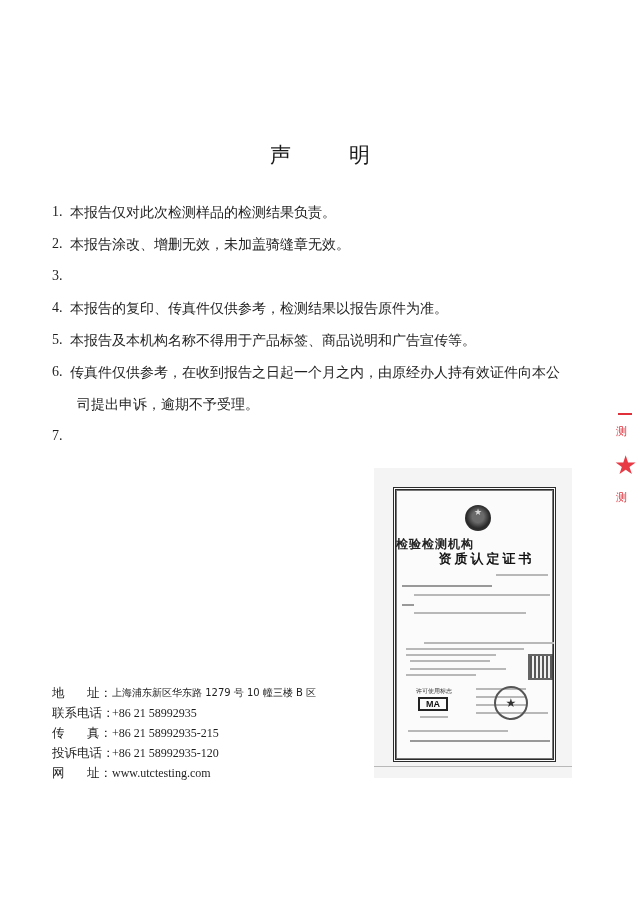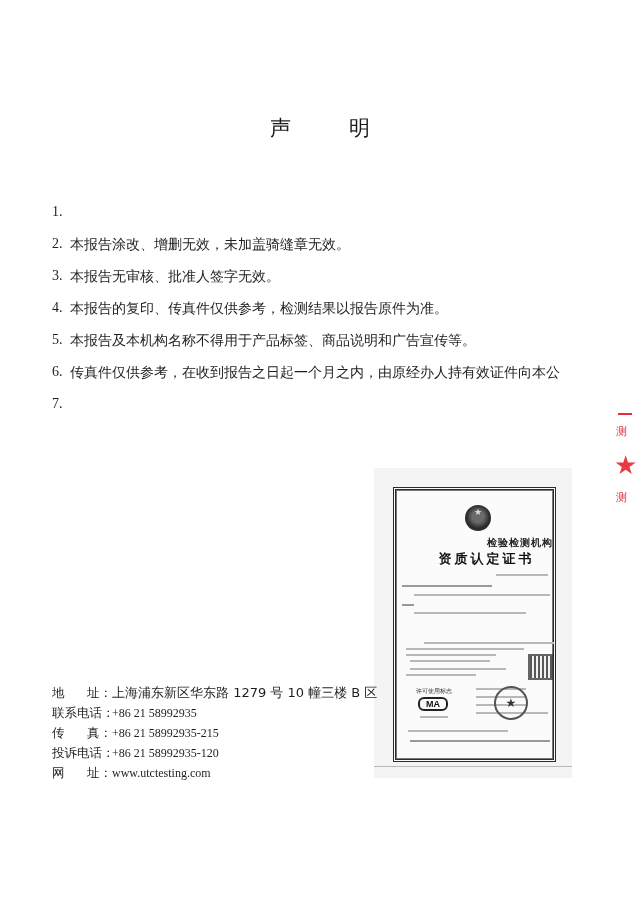--- a/index.html
+++ b/index.html
@@ -1,20 +1,20 @@
 <!DOCTYPE html>
 <html><head>
 <meta charset="utf-8">
 <style>
   * { margin:0; padding:0; box-sizing:border-box; }
   html, body { width:640px; height:905px; background:#ffffff; overflow:hidden; }
   body { position:relative; font-family:"DejaVu Serif", "Liberation Serif", serif; color:#1e1e1e; }
 
   .title {
-    position:absolute; left:0; width:640px; top:114px; text-align:center;
+    position:absolute; left:0; width:640px; top:141px; text-align:center;
     font-size:21px; letter-spacing:58px; padding-left:58px; color:#1a1a1a;
     font-family:"DejaVu Sans", sans-serif;
   }
 
   .clauses { position:absolute; left:52px; top:196px; width:560px; font-size:14px; line-height:32px; }
   .clause { display:flex; white-space:nowrap; }
   .clause .num { width:18px; font-family:"Liberation Serif", serif; }
   .clause .txt { font-family:"DejaVu Sans", sans-serif; }
   .clause-cont { padding-left:25px; font-family:"DejaVu Sans", sans-serif; white-space:nowrap; }
 
@@ -26,85 +26,86 @@
   .cert-frame {
     position:absolute; left:19px; top:19px; width:163px; height:275px;
     border:3px double #2b2b2b; background:#fbfbfb;
     box-shadow: inset 0 0 0 1px #777;
   }
   .emblem {
     position:absolute; left:69px; top:15px; width:26px; height:26px; border-radius:50%;
     background:radial-gradient(circle at 50% 45%, #6a6a6a 0 30%, #2a2a2a 60%, #3a3a3a 100%);
   }
   .emblem-star { position:absolute; left:0; right:0; top:3px; text-align:center; color:#d8d8d8; font-size:9px; line-height:9px; }
-  .cert-h1 { position:absolute; left:0; right:0; top:46px; text-align:right; font-size:10px; font-weight:bold; color:#222; font-family:"DejaVu Serif", serif; letter-spacing:1px; }
+  .cert-h1 { position:absolute; left:0; right:0; top:46px; text-align:left; font-size:12px; font-weight:bold; color:#222; font-family:"DejaVu Serif", serif; letter-spacing:1px; }
   .cert-h2 { position:absolute; left:0; right:0; top:60px; text-align:center; font-size:13px; font-weight:bold; color:#111; font-family:"DejaVu Serif", serif; letter-spacing:3px;padding-left:24px; }
   .cert-line { position:absolute; height:2px; background:#b8b8b8; }
   .cert-line.dk { background:#999; }
   .qr {
     position:absolute; left:132px; top:164px; width:26px; height:26px;
     background:
       repeating-linear-gradient(90deg, #222 0 2px, #eee 2px 4px),
       #eee;
     opacity:.75;
     border:2px solid #333;
   }
   .cma-label { position:absolute; left:20px; top:197px; font-size:6px; color:#333; font-family:"DejaVu Sans", sans-serif; }
   .cma {
     position:absolute; left:22px; top:207px; width:30px; height:14px;
-    border:2px solid #222; border-radius:6px; font-size:9px; font-weight:bold; line-height:10px;
+    border:2px solid #222; border-radius:0; font-size:9px; font-weight:bold; line-height:10px;
     text-align:center; color:#111; font-family:"Liberation Sans", sans-serif;
   }
   .cert-seal {
     position:absolute; left:98px; top:196px; width:34px; height:34px; border-radius:50%;
     border:2px solid #555; text-align:center; font-size:12px; line-height:30px; color:#333;
   }
 
   
   .edge-stamp { position:absolute; left:614px; top:410px; width:26px; height:110px; }
   .edge-bar { position:absolute; left:4px; top:3px; width:14px; height:2px; background:#e0303a; }
   .edge-char { position:absolute; left:2px; font-size:11px; color:#e0303a; font-family:"DejaVu Sans", sans-serif; }
   .edge-star { position:absolute; left:0; top:42px; font-size:26px; color:#e83a44; line-height:26px; }
 
   
   .contact { position:absolute; left:52px; top:683px; font-size:12.5px; line-height:20px; font-family:"DejaVu Sans", sans-serif; }
   .contact-row { display:flex; white-space:nowrap; }
   .contact-label { width:60px; display:flex; justify-content:space-between; }
   .contact-value { font-family:Liberation Serif, serif; font-size:12px; }
-  .contact-value.cjk { font-family:"DejaVu Sans", sans-serif; font-size:13px; }
+  .contact-value.cjk { font-family:"DejaVu Sans", sans-serif; font-size:10px; }
 </style>
 </head>
 <body>
 
 <div class="title">声明</div>
 
 <div class="clauses">
   <div class="clause">
     <span class="num">1.</span>
+    <span class="txt">本报告仅对此次检测样品的检测结果负责。</span>
   </div>
   <div class="clause">
     <span class="num">2.</span>
     <span class="txt">本报告涂改、增删无效，未加盖骑缝章无效。</span>
   </div>
   <div class="clause">
     <span class="num">3.</span>
-    <span class="txt">本报告无审核、批准人签字无效。</span>
   </div>
   <div class="clause">
     <span class="num">4.</span>
     <span class="txt">本报告的复印、传真件仅供参考，检测结果以报告原件为准。</span>
   </div>
   <div class="clause">
     <span class="num">5.</span>
     <span class="txt">本报告及本机构名称不得用于产品标签、商品说明和广告宣传等。</span>
   </div>
   <div class="clause">
     <span class="num">6.</span>
     <span class="txt">传真件仅供参考，在收到报告之日起一个月之内，由原经办人持有效证件向本公</span>
   </div>
+  <div class="clause-cont">司提出申诉，逾期不予受理。</div>
   <div class="clause">
     <span class="num">7.</span>
   </div>
 </div>
 
 <div class="cert">
   <div class="cert-frame">
     <div class="emblem">
       <div class="emblem-star">★</div>
     </div>

